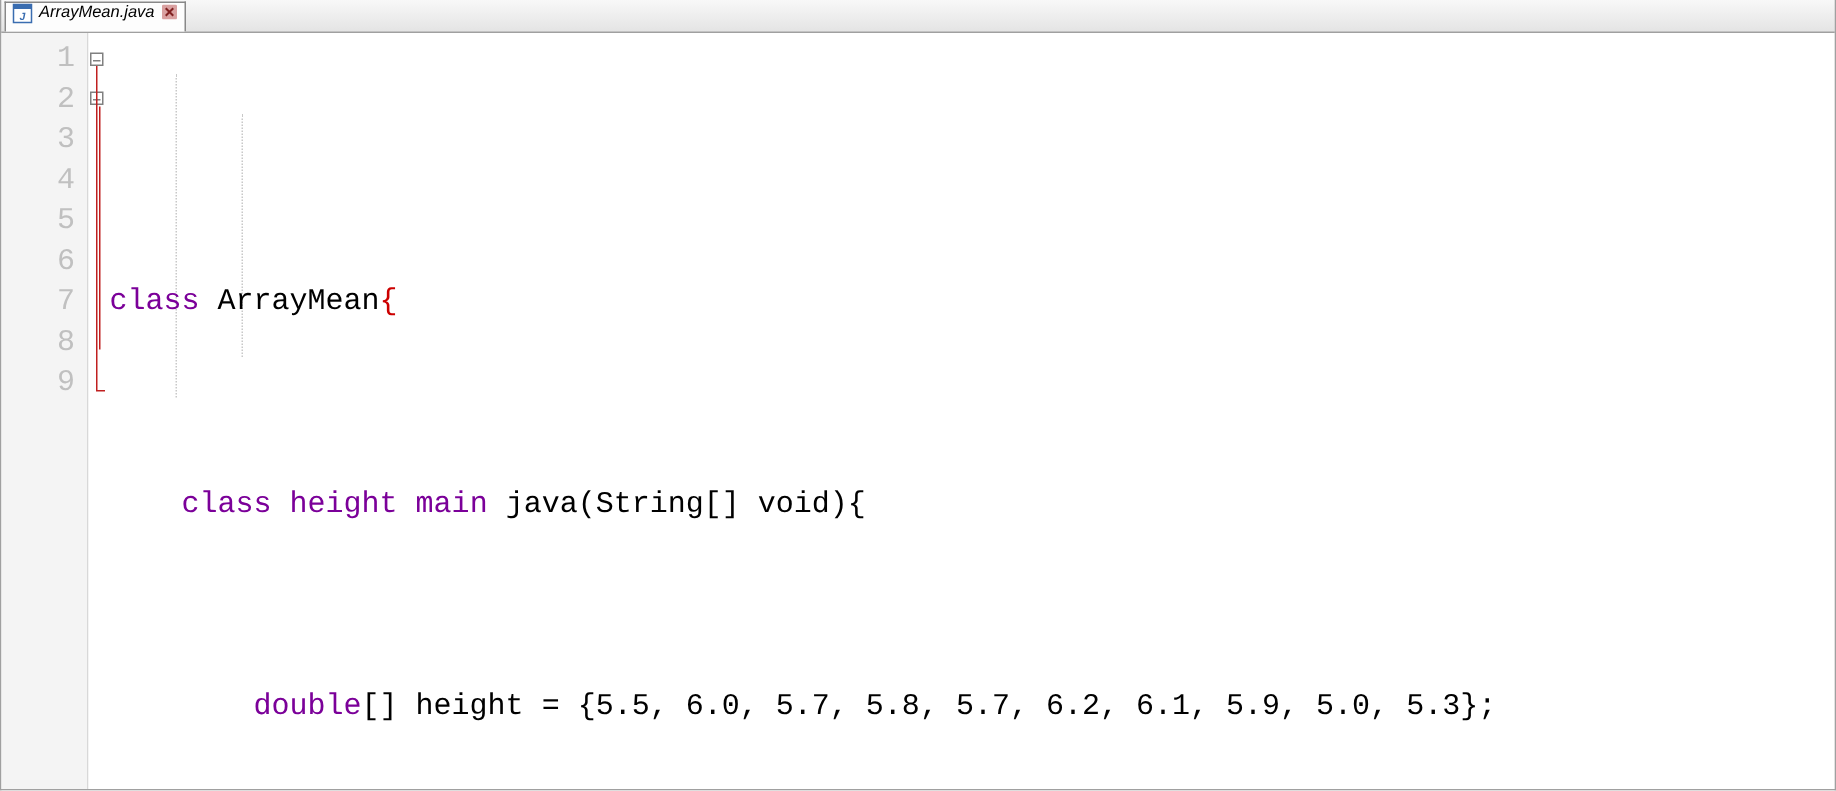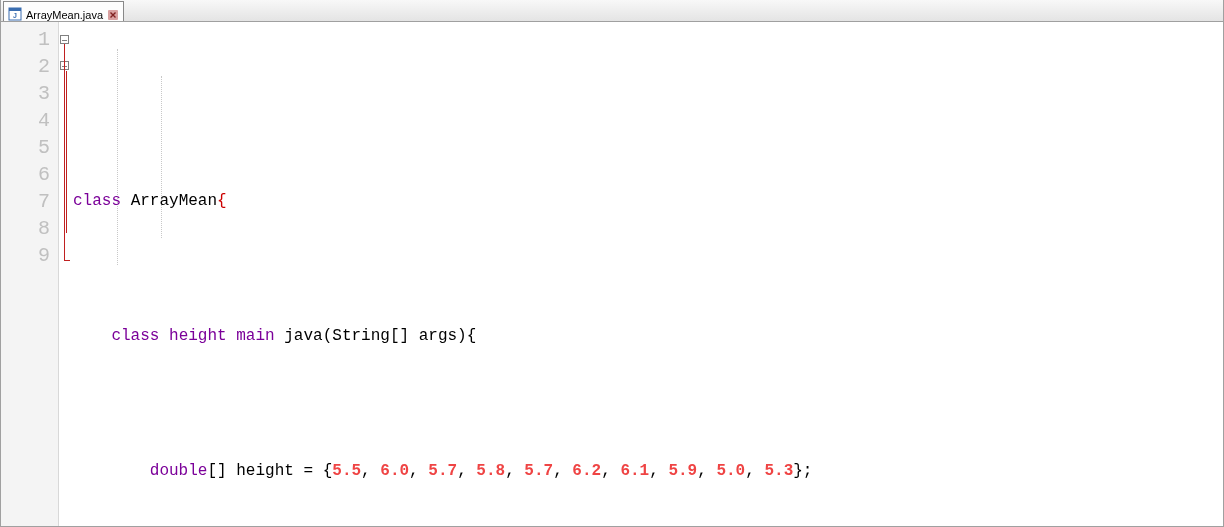--- a/index.html
+++ b/index.html
@@ -28,27 +28,28 @@
     display: flex;
     align-items: flex-end;
     padding-left: 2px;
   }
   .tab {
     height: 20px;
     background: #fdfdfd;
     border: 1px solid #888;
     border-bottom: none;
     display: flex;
-    align-items: flex-end;
+    align-items: flex-start;
     padding: 0 4px 0 4px;
     font-family: Tahoma, sans-serif;
     font-size: 11px;
     color: #000;
     gap: 4px;
     cursor: pointer;
+    font-style: italic;
   }
   .tab-icon {
     width: 14px;
     height: 14px;
     display: inline-flex;
     align-items: center;
     justify-content: center;
   }
   .tab-icon svg { display:block; }
   .tab-close {
@@ -109,32 +110,32 @@
   .fold-end {
     position: absolute;
     left: 5px;
     width: 6px;
     height: 0;
     border-top: 1px solid #c02020;
   }
   .code {
     flex: 1;
     padding-top: 4px;
-    font-size: 16px;
+    font-size: 20px;
     line-height: 27px;
     white-space: pre;
     position: relative;
   }
   .code-line {
     height: 27px;
     padding-left: 0;
     position: relative;
   }
   .kw { color: #7b0099; }
-  .num { color: #ef4444; font-weight: bold; }
+  .num { color: #000000; }
   .brace-red { color: #cc0000; font-weight: normal; }
   .ident { color: #000; }
   .inner-guide {
     position:absolute;
     border-left: 1px dotted #c8c8c8;
     top:0;
   }
 </style>
 </head>
 <body>
@@ -183,21 +184,21 @@
     </div>
 
     <div class="code">
       <div class="inner-guide" style="left:44px; height:216px; top:27px;"></div>
       <div class="inner-guide" style="left:88px; height:162px; top:54px;"></div>
 
       
       <div class="code-line"><span class="kw">class</span> <span class="ident">ArrayMean</span><span class="brace-red">{</span></div>
 
       
-      <div class="code-line">    <span class="kw">class</span> <span class="kw">height</span> <span class="kw">main</span> <span class="ident">java</span><span>(</span><span class="ident">String</span><span>[]</span> <span class="ident">args</span><span>)</span><span class="ident">{</span></div>
+      <div class="code-line">    <span class="kw">class</span> <span class="kw">height</span> <span class="kw">main</span> <span class="ident">java</span><span>(</span><span class="ident">String</span><span>[]</span> <span class="ident">void</span><span>)</span><span class="ident">{</span></div>
 
       
       <div class="code-line">        <span class="kw">double</span><span>[]</span> <span class="ident">height</span> <span>=</span> <span>{</span><span class="num">5.5</span>, <span class="num">6.0</span>, <span class="num">5.7</span>, <span class="num">5.8</span>, <span class="num">5.7</span>, <span class="num">6.2</span>, <span class="num">6.1</span>, <span class="num">5.9</span>, <span class="num">5.0</span>, <span class="num">5.3</span><span>}</span><span>;</span></div>
 
       
       
 
       
       
 

